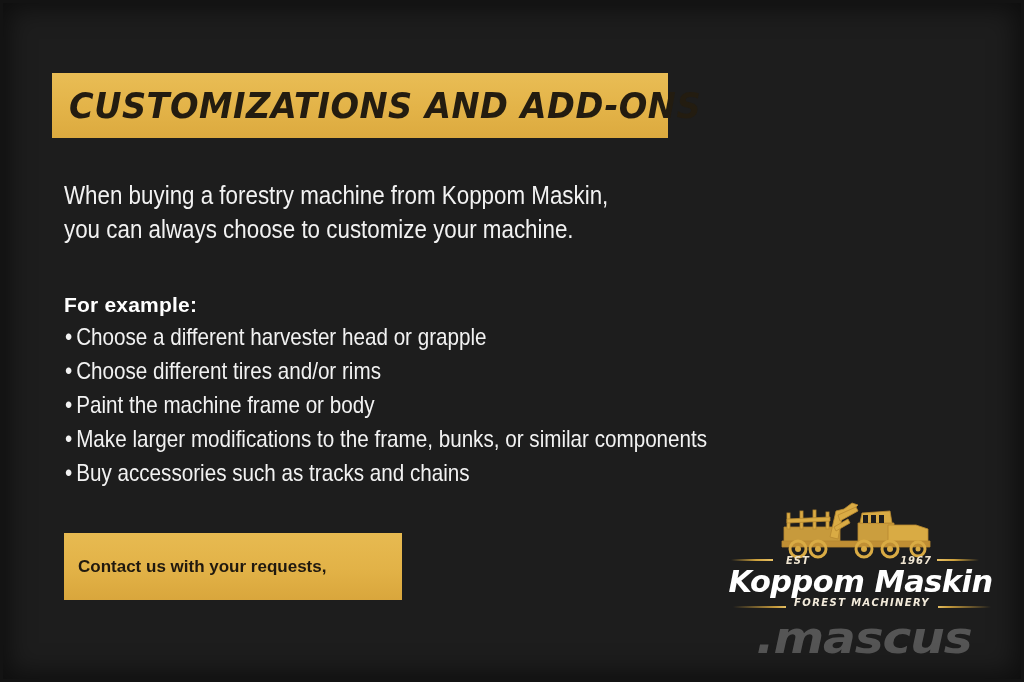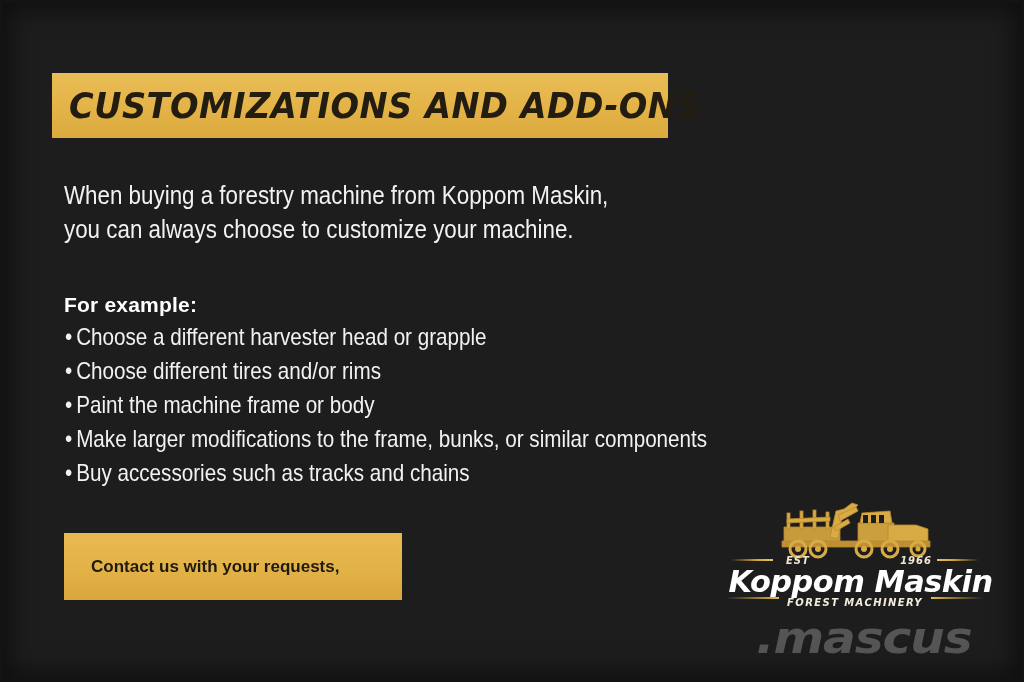--- a/index.html
+++ b/index.html
@@ -109,21 +109,21 @@
   .contact-box {
     position: absolute;
     left: 64px;
     top: 533px;
     width: 338px;
     height: 67px;
     background: linear-gradient(180deg, #e7ba51 0%, #e2b247 55%, #d9a63c 100%);
     display: flex;
     flex-direction: column;
     justify-content: center;
-    padding-left: 27px;
+    padding-left: 14px;
     box-sizing: border-box;
   }
   .contact-box span {
     display: block;
     font-family: "Liberation Sans", sans-serif;
     font-weight: bold;
     font-size: 17px;
     line-height: 22px;
     color: #20190f;
     white-space: nowrap;
@@ -185,25 +185,25 @@
     font-style: italic;
     font-weight: bold;
     font-size: 31px;
     color: #ffffff;
     letter-spacing: -0.5px;
     white-space: nowrap;
     transform: scaleX(0.98);
   }
   .logo-sub-row {
     position: absolute;
-    left: 0;
+    left: 7px;
     top: 100px;
     width: 258px;
     display: flex;
-    align-items: flex-start;
+    align-items: flex-end;
     justify-content: center;
   }
   .sub-rule {
     flex: 1 1 auto;
     height: 2px;
     background: linear-gradient(90deg, rgba(201,156,52,0) 0%, #c59a3c 80%, #e3bd63 100%);
   }
   .sub-rule.right {
     background: linear-gradient(270deg, rgba(201,156,52,0) 0%, #c59a3c 80%, #e3bd63 100%);
   }
@@ -302,21 +302,21 @@
         <circle cx="86" cy="52" r="3"></circle>
         <circle cx="112" cy="52" r="3"></circle>
         <circle cx="140" cy="52" r="2.5"></circle>
       </g>
     </svg>
 
     <div class="logo-est-row">
       <div class="est-rule"></div>
       <div class="est-label">EST</div>
       <div style="flex:1 1 auto"></div>
-      <div class="year-label">1966</div>
+      <div class="year-label">1967</div>
       <div class="year-rule"></div>
     </div>
 
     <div class="logo-wordmark">Koppom Maskin</div>
 
     <div class="logo-sub-row">
       <div class="sub-rule"></div>
       <div class="logo-sub">FOREST MACHINERY</div>
       <div class="sub-rule right"></div>
     </div>

